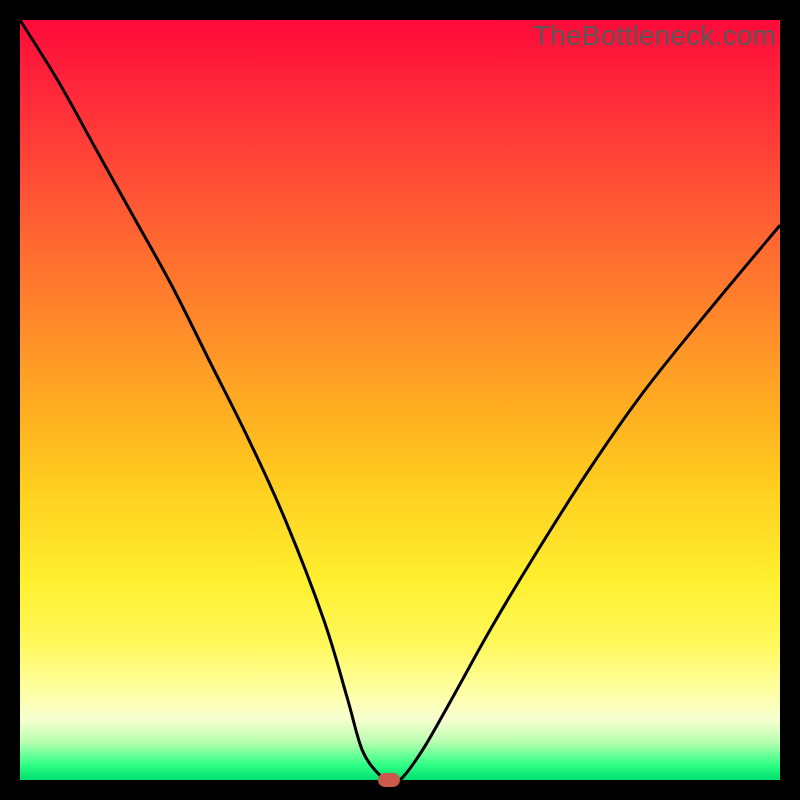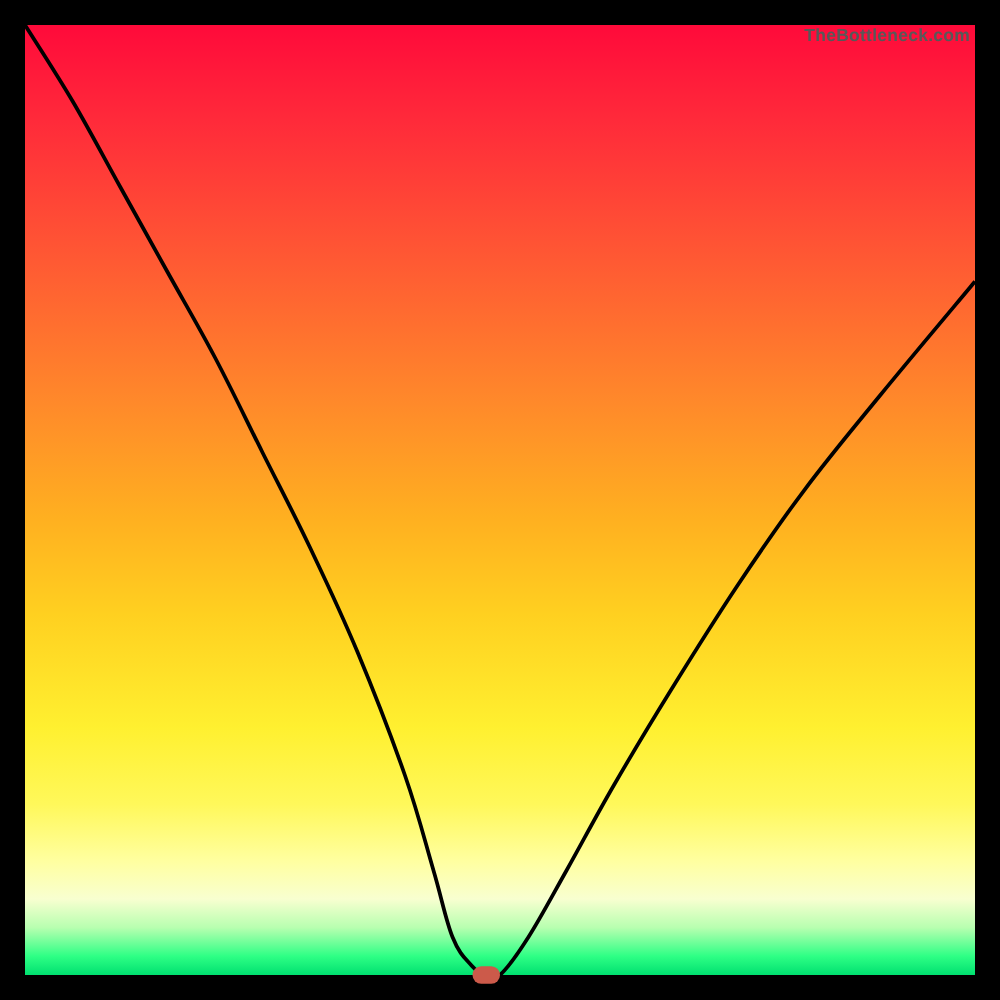--- a/index.html
+++ b/index.html
@@ -37,22 +37,22 @@
       #f8ffd0 92%,
       #b8ffb0 95%,
       #2fff85 98%,
       #00e070 100%
     );
   }
   .watermark {
     position: absolute;
     top: 0;
     right: 4px;
-    font-size: 14px;
-    font-weight: 700;
+    font-size: 28px;
+    font-weight: 400;
     color: #585858;
     letter-spacing: 0.2px;
     user-select: none;
   }
   svg.curve {
     position: absolute;
     left: 0;
     top: 0;
     width: 760px;
     height: 760px;

